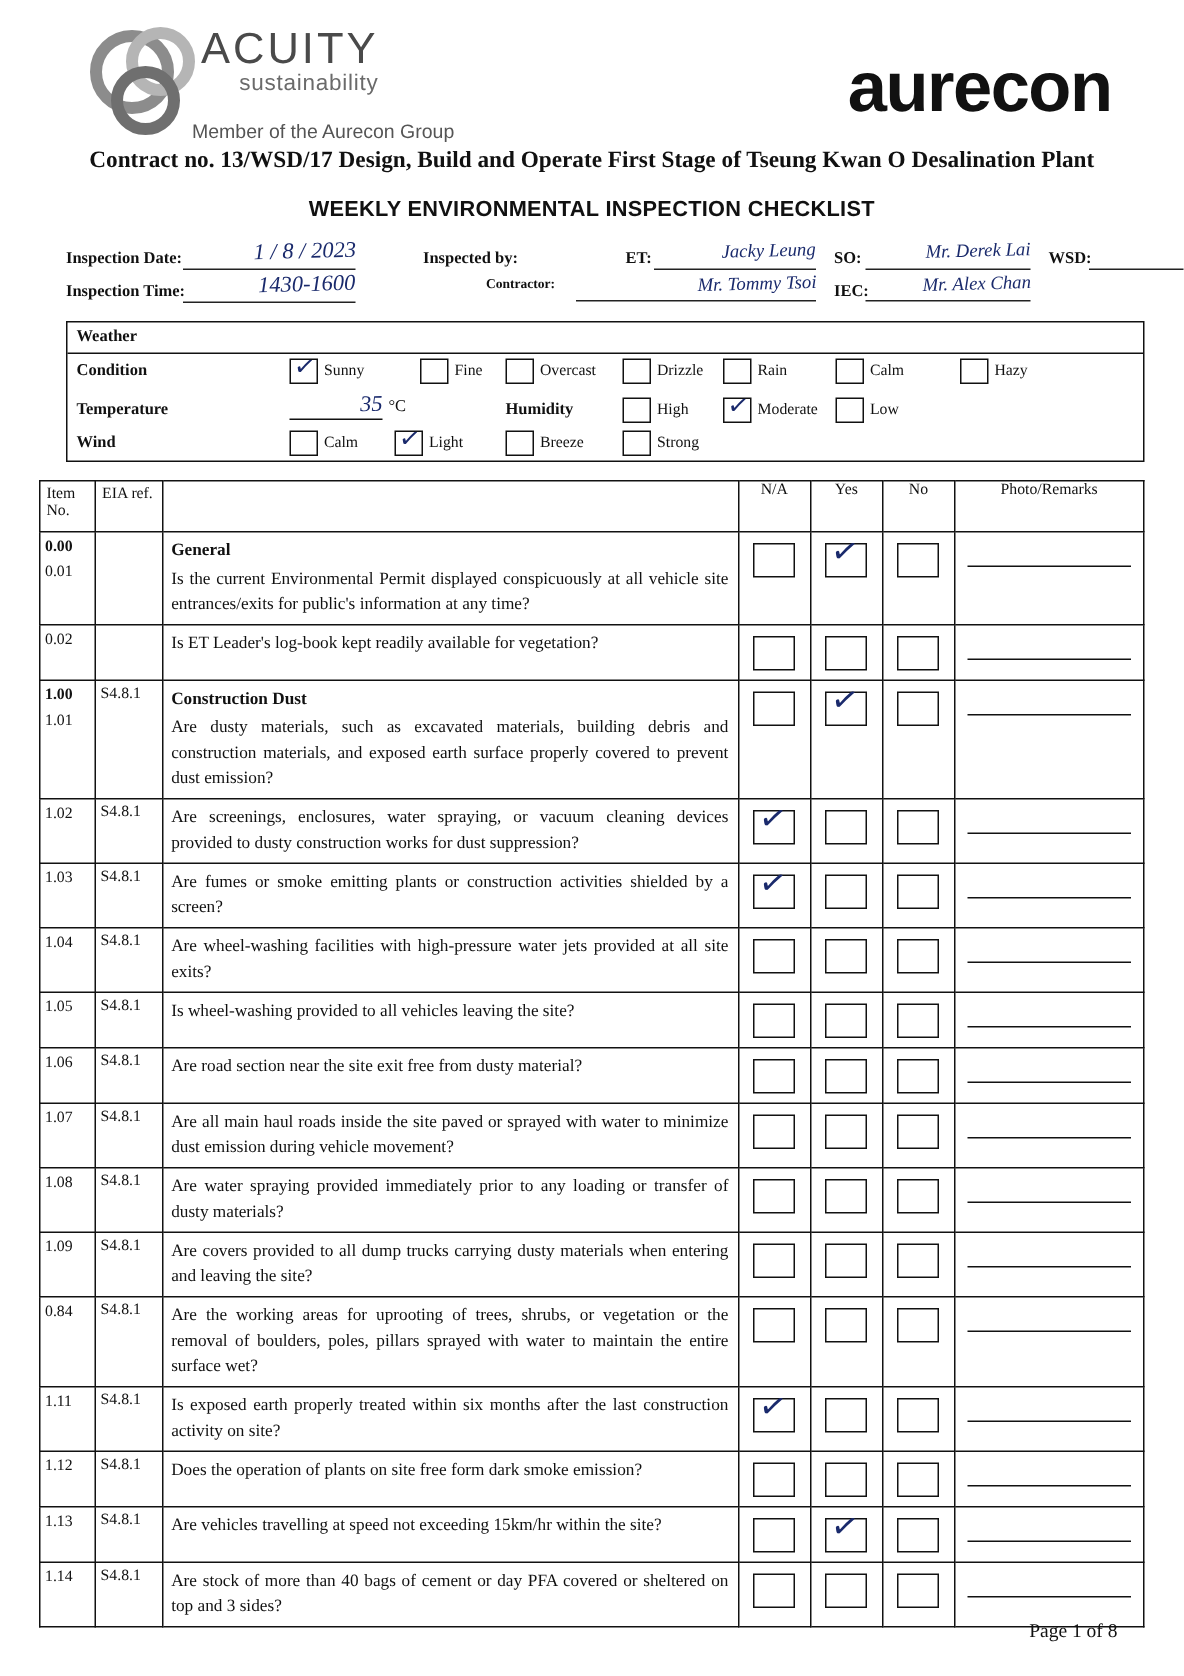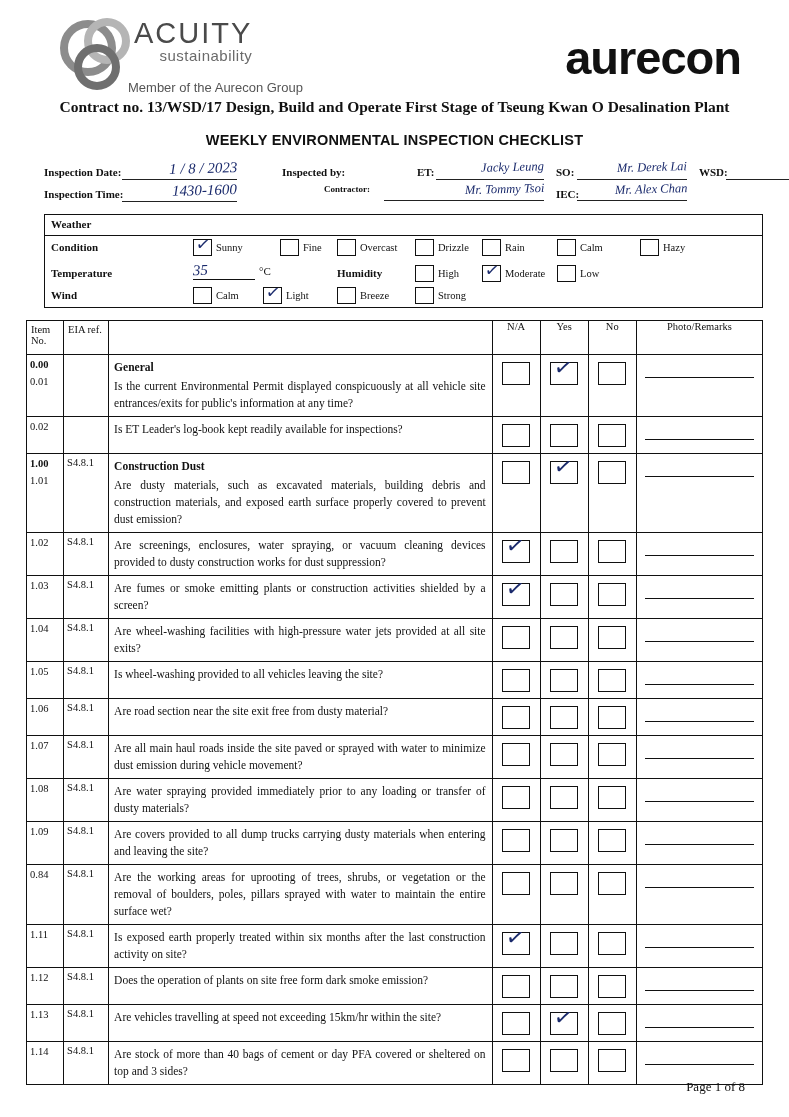--- a/index.html
+++ b/index.html
@@ -28,21 +28,21 @@
   .info{position:relative;margin:14px 26px 0 44px;font-family:"Liberation Serif",serif;font-size:11.5px;text-align:right;}
   .lbl{font-weight:bold;font-size:11px;}
   .hand{font-family:"Liberation Serif",serif;color:#1a2a6c;font-style:italic;font-size:15px;transform:rotate(-1.5deg);display:inline-block;}
   .hand.sm{font-size:12.5px;}
   .ul{border-bottom:1px solid #222;display:inline-block;}
 
   
   .ab{position:absolute;}
 
   
-  .weather{margin:6px 26px 0 44px;border:1px solid #111;position:relative;height:92px;}
+  .weather{margin:6px 26px 0 44px;border:1px solid #111;position:relative;height:92px;text-align:right;}
   .weather .wlabel{position:absolute;font-weight:bold;font-size:11px;font-family:"Liberation Serif",serif;}
   .cb{display:inline-block;width:17px;height:15px;border:1.2px solid #111;vertical-align:middle;position:relative;}
   .cbwrap{position:absolute;font-size:10.5px;font-family:"Liberation Serif",serif;}
   .cbwrap span.txt{margin-left:4px;vertical-align:middle;}
   .tick{position:absolute;left:2px;top:-6px;font-family:"Liberation Serif",serif;font-size:17px;color:#1a2a6c;transform:rotate(8deg);}
 
   
   table.main{margin:12px 26px 0 26px;border-collapse:collapse;width:737px;table-layout:fixed;font-family:"Liberation Serif",serif;}
   table.main td,table.main th{border:1px solid #111;padding:0;vertical-align:top;}
   .c-item{width:37px;}
@@ -237,21 +237,21 @@
           </td>
         </tr>
         <tr>
           <td>
             <div class="item-no">0.02</div>
           </td>
           <td>
             <div class="eia"></div>
           </td>
           <td>
-            <div class="desc">Is ET Leader's log-book kept readily available for inspections?</div>
+            <div class="desc">Is ET Leader's log-book kept readily available for vegetation?</div>
           </td>
           <td>
             <div class="bx"></div>
           </td>
           <td>
             <div class="bx"></div>
           </td>
           <td>
             <div class="bx"></div>
           </td>

